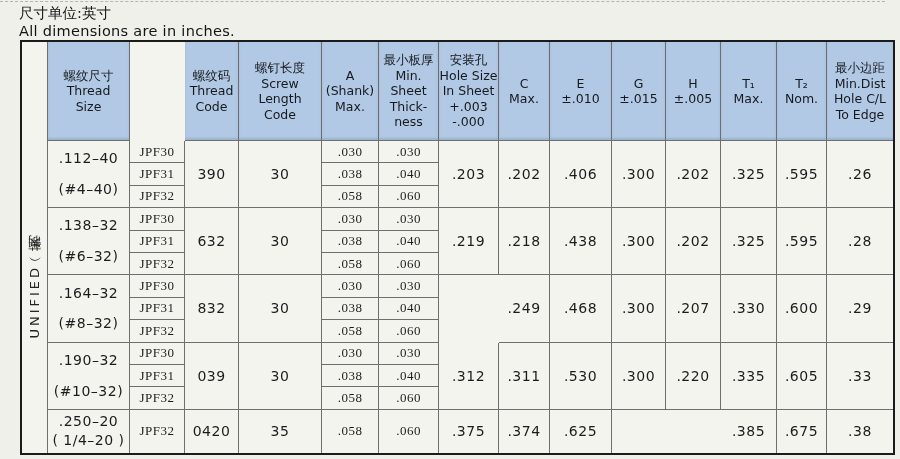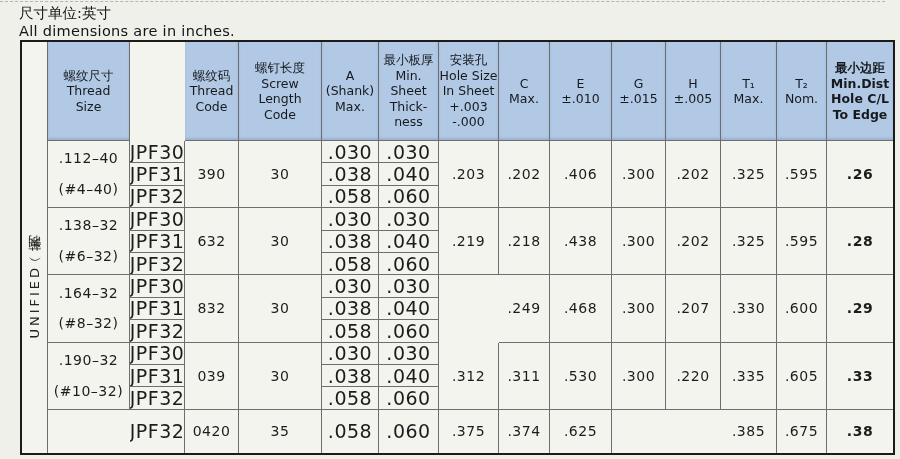--- a/index.html
+++ b/index.html
@@ -34,24 +34,24 @@
   }
   .h {
     background:#b2c9e5;
     white-space:pre-line;
     font-size:12.5px;
     line-height:1.24;
     color:#16191d;
     box-shadow:inset 0 -2px 2px rgba(90,110,140,.25);
   }
   .d { font-size:14px; letter-spacing:.5px; color:#1c1c1c; }
-  .sm { font-size:19px; }
+  .sm { font-size:13px;font-family:Liberation Serif, serif; }
   .th { white-space:pre-line; line-height:2.2; font-size:14px; }
   .tight { line-height:1.35; }
-  .nr { border-right:none;font-weight:bold; }
+  .nr { border-right:none; }
   .nb { border-bottom:none; }
   .strip { border-bottom:none; background:#f4f4ef; padding-top:96px; }
   .strip span {
     writing-mode:vertical-rl;
     transform:rotate(180deg);
     font-size:13px;
     letter-spacing:3px;
     color:#222;
     white-space:nowrap;
   }
@@ -192,20 +192,22 @@
   <div class="c d sm" style="grid-area:13/7/14/8">.060</div>
   <div class="c d" style="grid-area:11/8/14/9">.312</div>
   <div class="c d" style="grid-area:11/9/14/10">.311</div>
   <div class="c d" style="grid-area:11/10/14/11">.530</div>
   <div class="c d" style="grid-area:11/11/14/12">.300</div>
   <div class="c d" style="grid-area:11/12/14/13">.220</div>
   <div class="c d" style="grid-area:11/13/14/14">.335</div>
   <div class="c d" style="grid-area:11/14/14/15">.605</div>
   <div class="c d nr" style="grid-area:11/15/14/16">.33</div>
 
+  <div class="c d th tight nb" style="grid-area:14/2/15/3">.250–20
+( 1/4–20 )</div>
   <div class="c d sm nb" style="grid-area:14/3/15/4">JPF32</div>
   <div class="c d nb" style="grid-area:14/4/15/5">0420</div>
   <div class="c d nb" style="grid-area:14/5/15/6">35</div>
   <div class="c d sm nb" style="grid-area:14/6/15/7">.058</div>
   <div class="c d sm nb" style="grid-area:14/7/15/8">.060</div>
   <div class="c d nb" style="grid-area:14/8/15/9">.375</div>
   <div class="c d nb" style="grid-area:14/9/15/10">.374</div>
   <div class="c d nb" style="grid-area:14/10/15/11">.625</div>
   <div class="c d nb" style="grid-area:14/13/15/14">.385</div>
   <div class="c d nb" style="grid-area:14/14/15/15">.675</div>

